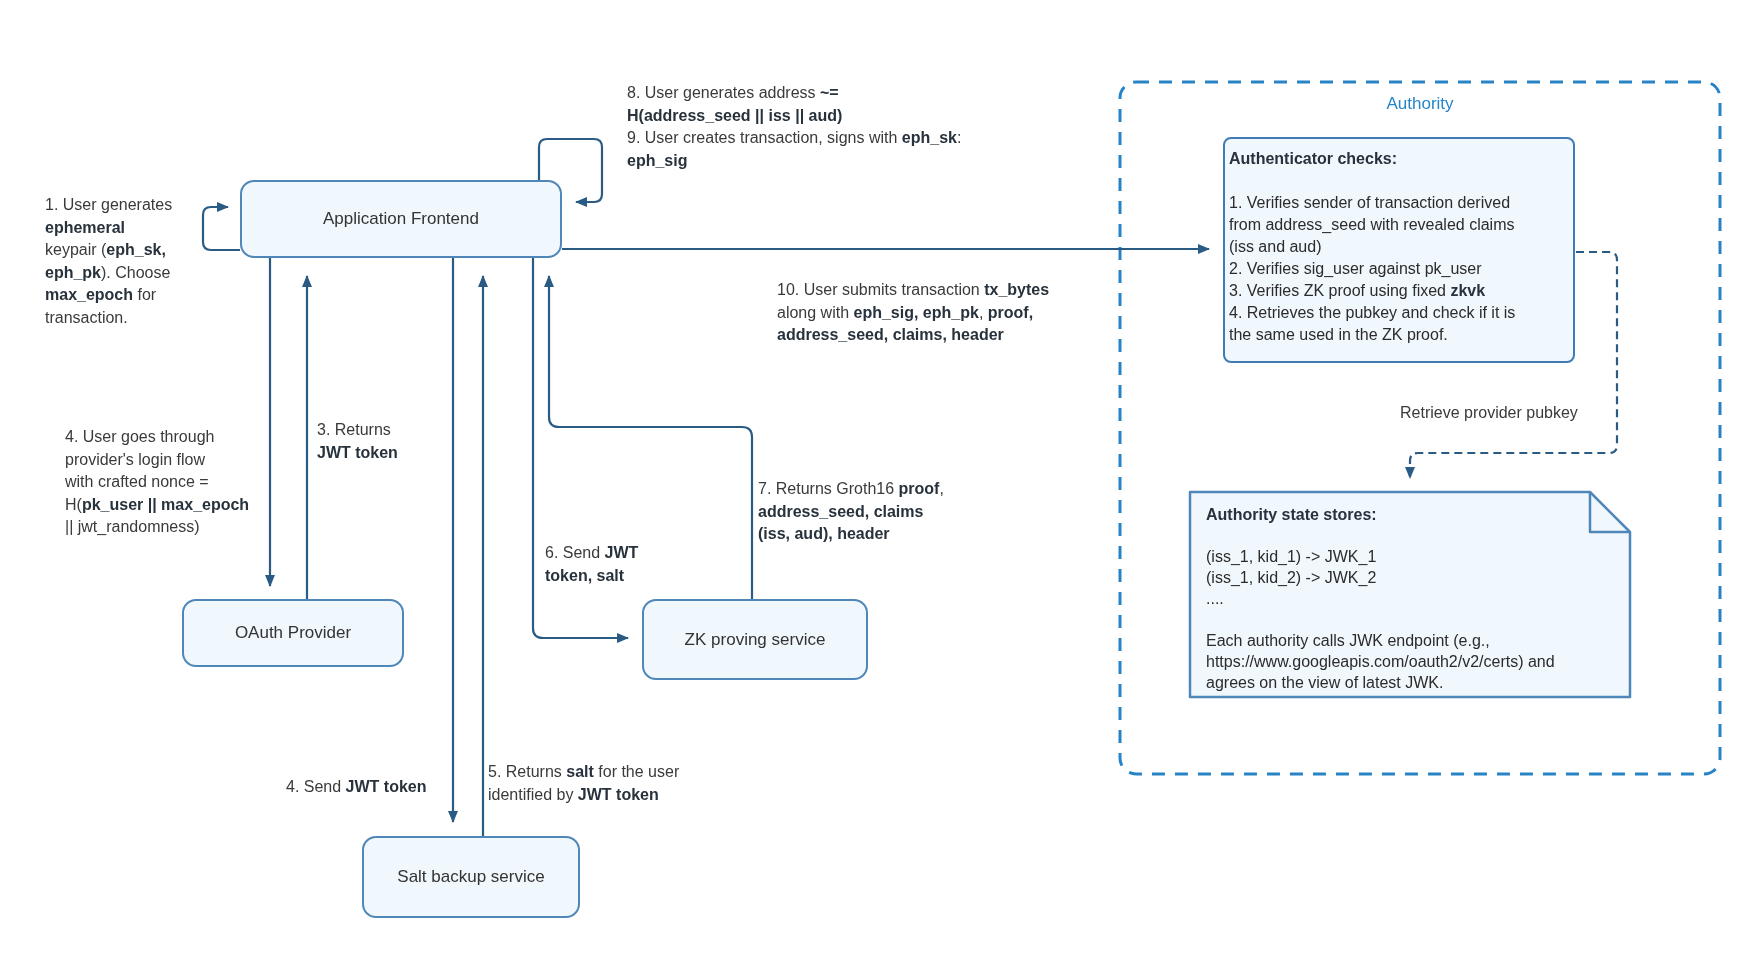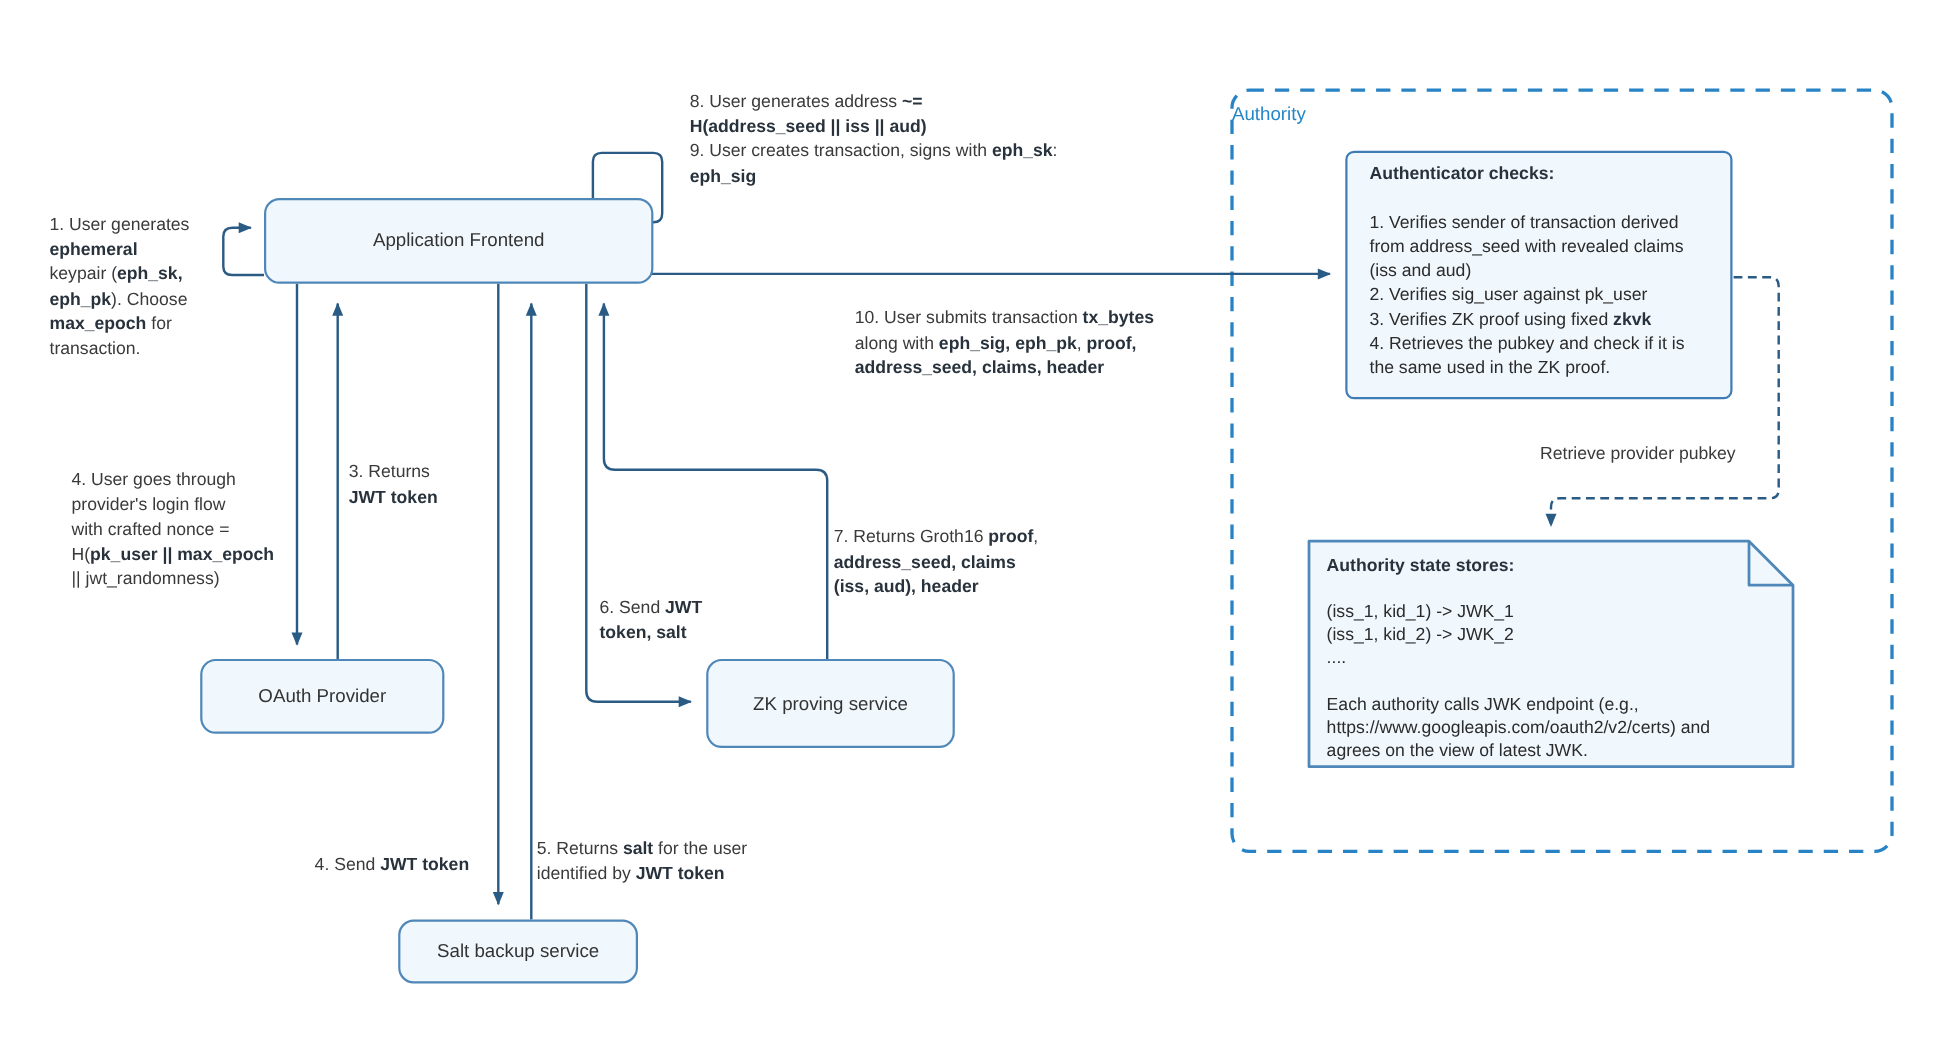--- a/index.html
+++ b/index.html
@@ -14,26 +14,26 @@
   .cline{fill:none;stroke:var(--arrow);stroke-width:2.2px}
   .dashedline{stroke-dasharray:8 5}
   .authority-rect{fill:none;stroke:var(--authority-border);stroke-width:3px;stroke-dasharray:13 10}
   .docshape{fill:var(--box-fill);stroke:var(--box-border);stroke-width:2.5px;stroke-linejoin:round}
   .foldline{fill:none;stroke:var(--box-border);stroke-width:2.5px;stroke-linejoin:round}
   .ah{fill:var(--arrow)}
   .box{position:absolute;background:var(--box-fill);border:2.5px solid var(--box-border);
        border-radius:14px;display:flex;align-items:center;justify-content:center;
        font-size:17px;color:#333;text-align:center}
   .panel{position:absolute;background:var(--box-fill);border:2.5px solid var(--authenticator-border);
-         border-radius:8px;font-size:16px;line-height:22px;padding:9px 20px;color:#2b2b2b}
+         border-radius:8px;font-size:16px;line-height:22px;padding:9px 4px;color:#2b2b2b}
   .doctext{position:absolute;font-size:16px;line-height:21px;padding:8px 14px;color:#2b2b2b}
   .note{position:absolute;font-size:16px;line-height:22.5px;white-space:nowrap;color:#3a3a3a}
   .center{}
   .b{font-weight:bold;color:#28323c}
-  .authority-label{position:absolute;left:1120px;top:94px;width:600px;
+  .authority-label{position:absolute;left:1120px;top:94px;width:600px;text-align:center;
                    color:var(--authority-label);font-size:17px}
 </style>
 </head>
 <body>
 
 <div class="canvas">
 
   <svg class="layer" width="1760" height="959" viewBox="0 0 1760 959" xmlns="http://www.w3.org/2000/svg">
     <defs>
       <marker id="ah" viewBox="0 0 14 12" refX="12" refY="6" markerWidth="14" markerHeight="12" markerUnits="userSpaceOnUse" orient="auto">
@@ -60,33 +60,33 @@
 
     <path class="cline" marker-end="url(#ah)" d="M533,258 V628 Q533,638 543,638 H628"></path>
 
     <path class="cline" marker-end="url(#ah)" d="M752,600 V437 Q752,427 742,427 H559 Q549,427 549,417 V276"></path>
 
     <path class="cline" marker-end="url(#ah)" d="M562,249 H1209"></path>
 
     <path class="cline dashedline" marker-end="url(#ah)" d="M1576,252 H1609 Q1617,252 1617,260 V445 Q1617,453 1609,453 H1418 Q1410,453 1410,461 V478"></path>
   </svg>
 
-  <div class="box" style="left:240px;top:180px;width:354px;height:78px">
+  <div class="box" style="left:240px;top:180px;width:322px;height:78px">
     <span>Application Frontend</span>
   </div>
 
   <div class="box" style="left:182px;top:599px;width:222px;height:68px">
     <span>OAuth Provider</span>
   </div>
 
   <div class="box" style="left:642px;top:599px;width:226px;height:81px">
     <span>ZK proving service</span>
   </div>
 
-  <div class="box" style="left:362px;top:836px;width:218px;height:58px">
+  <div class="box" style="left:362px;top:836px;width:218px;height:82px">
     <span>Salt backup service</span>
   </div>
 
   <div class="authority-label">Authority</div>
 
   <div class="panel" style="left:1223px;top:137px;width:352px;height:226px"><span class="b">Authenticator checks:</span><br><br><span>1. Verifies sender of transaction derived</span><br><span>from address_seed with revealed claims</span><br><span>(iss and aud)</span><br><span>2. Verifies sig_user against pk_user</span><br><span>3. Verifies ZK proof using fixed </span><span class="b">zkvk</span><br><span>4. Retrieves the pubkey and check if it is</span><br><span>the same used in the ZK proof.</span></div>
 
   <div class="doctext" style="left:1192px;top:496px;width:432px"><span class="b">Authority state stores:</span><br><br><span>(iss_1, kid_1) -&gt; JWK_1</span><br><span>(iss_1, kid_2) -&gt; JWK_2</span><br><span>....</span><br><br><span>Each authority calls JWK endpoint (e.g.,</span><br><span>https://www.googleapis.com/oauth2/v2/certs) and</span><br><span>agrees on the view of latest JWK.</span></div>
 
   <div class="note" style="left:1400px;top:402px">Retrieve provider pubkey</div>

